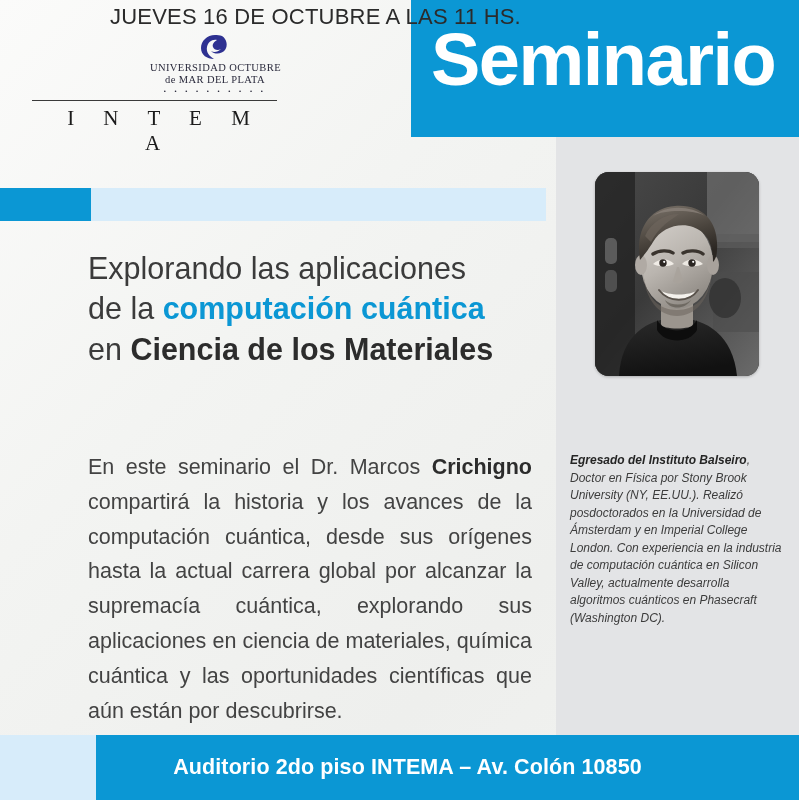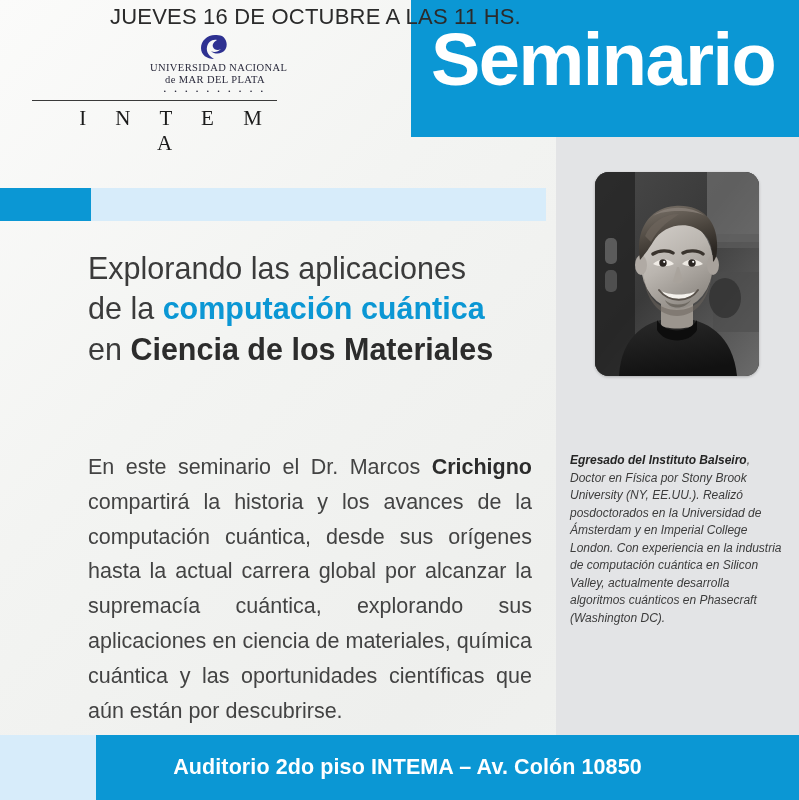--- a/index.html
+++ b/index.html
@@ -99,21 +99,21 @@
   .logo-rule {
     position: absolute;
     left: 0px;
     top: 70px;
     width: 245px;
     height: 1px;
     background: #3a3a3a;
   }
   .intema-word {
     position: absolute;
-    left: 16px;
+    left: 4px;
     top: 76px;
     width: 245px;
     text-align: center;
     font-family: "Liberation Serif", serif;
     font-size: 21px;
     letter-spacing: 12px;
     text-indent: 12px;
     color: #1b1b1b;
     line-height: 1.2;
   }
@@ -283,21 +283,21 @@
 
   <div class="right-panel"></div>
 
   <div class="logo-block">
 
 
     <div class="unmdp-wrap">
       <svg class="unmdp-mark" viewBox="0 0 30 26">
         <path d="M15 1 C7 1, 1 7, 1 14 C1 21, 7 25, 14 25 C9 22, 6 18, 7 13 C8 8, 12 5, 17 6 C14 8, 12 10, 13 13 C14 16, 18 17, 21 15 C18 18, 14 19, 11 17 C15 21, 22 20, 25 16 C28 12, 27 5, 22 2 C20 1, 17 1, 15 1 Z" fill="#2e3191"></path>
       </svg>
-      <div class="unmdp-l1">UNIVERSIDAD NACIONAL</div>
+      <div class="unmdp-l1">UNIVERSIDAD OCTUBRE</div>
       <div class="unmdp-l2">de MAR DEL PLATA</div>
       <div class="unmdp-dots">• • • • • • • • • •</div>
     </div>
 
     <div class="logo-rule"></div>
     <div class="intema-word">I N T E M A</div>
   </div>
 
   <div class="seminario-banner">
     <div class="seminario-text">Seminario</div>

